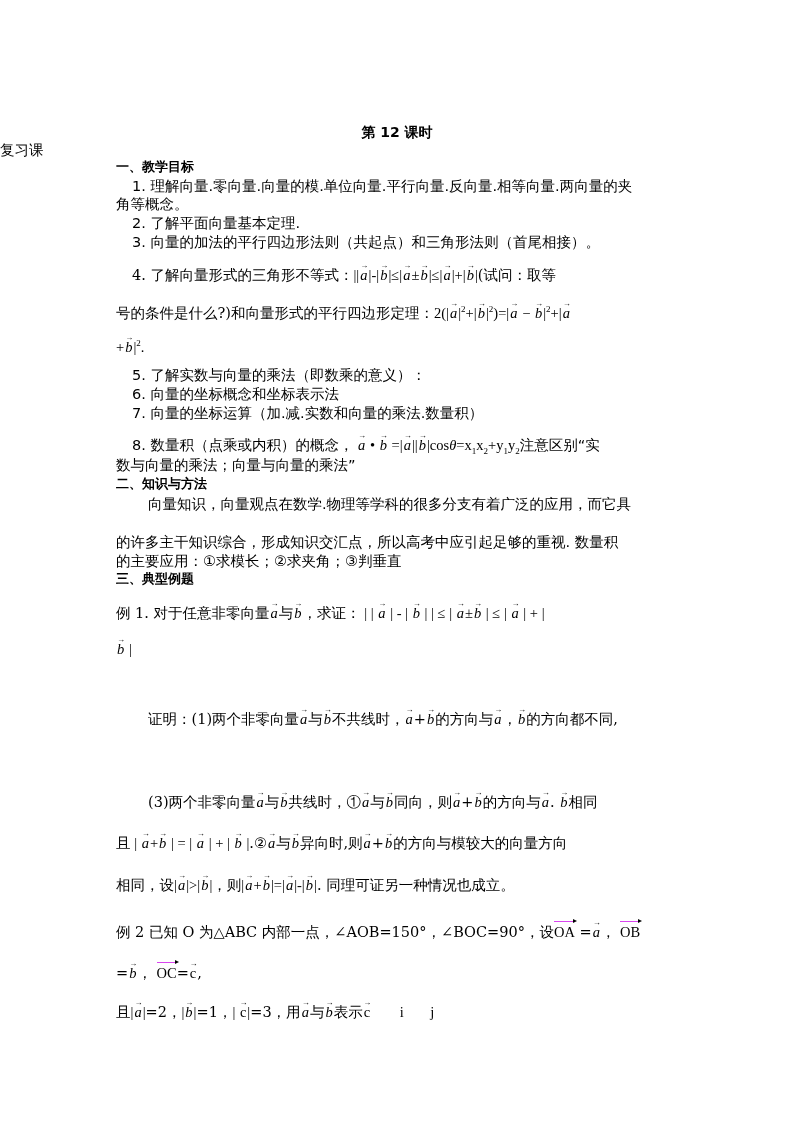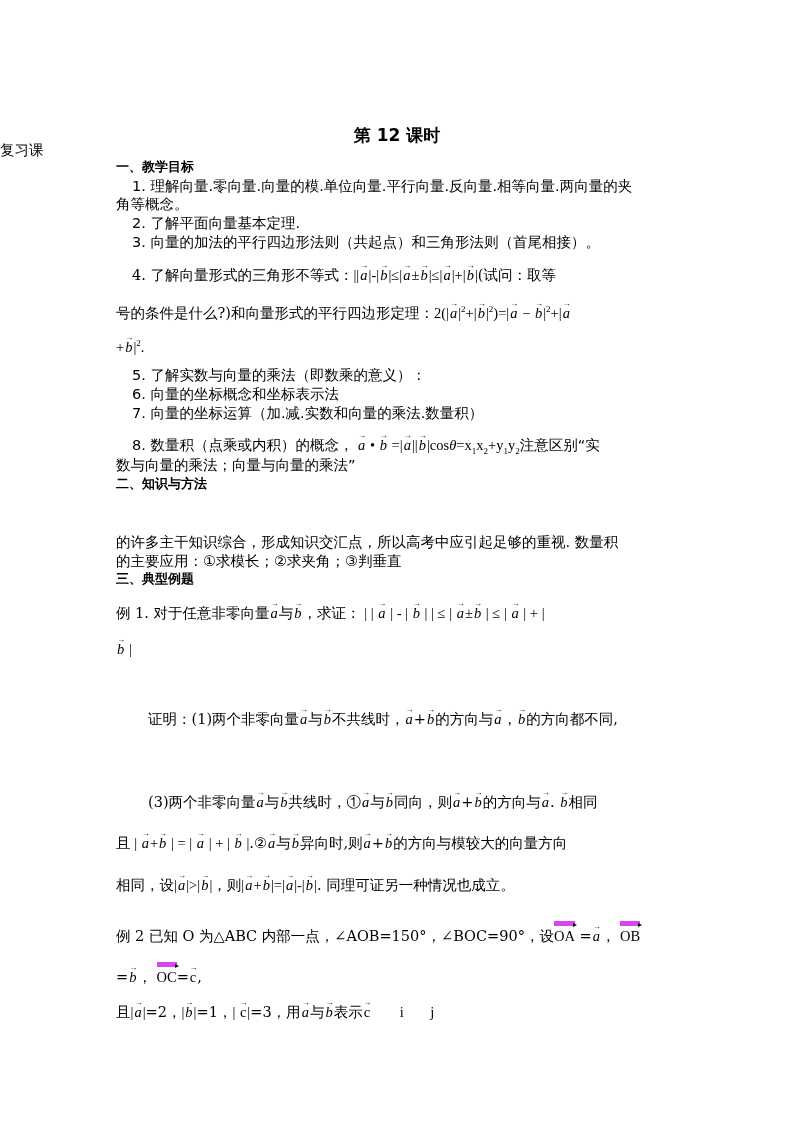--- a/index.html
+++ b/index.html
@@ -1,28 +1,28 @@
 <!DOCTYPE html>
 <html><head>
 <meta charset="utf-8">
 <style>
   html, body { margin: 0; padding: 0; background: #ffffff; }
   body { width: 794px; height: 1123px; position: relative; overflow: hidden;
          font-family: "DejaVu Sans", "Liberation Sans", sans-serif; color: #000; }
   .page { position: absolute; left: 0; top: 0; width: 794px; height: 1123px; }
   .line { position: absolute; left: 116px; white-space: nowrap; font-size: 14.5px; line-height: 18px; }
-  .title { position: absolute; left: 0; width: 794px; text-align: center; font-size: 17px; font-weight: bold; }
+  .title { position: absolute; left: 0; width: 794px; text-align: center; font-size: 14px; font-weight: bold; }
   .subtitle { position: absolute; left: 0; width: 794px; text-align: left; font-size: 14.5px; }
   .h { font-weight: bold; font-size: 13px; }
   .ind1 { left: 132px; }
   .ind2 { left: 148px; }
   .serif { font-family: "DejaVu Serif", "Liberation Serif", serif; }
   .v { font-family: "Liberation Serif", "DejaVu Serif", serif; font-style: italic; position: relative; display: inline-block; padding: 0 1px; }
   .v::before { content: "\2192"; position: absolute; left: 50%; top: -9px; transform: translateX(-45%); font-size: 8px; font-style: normal; }
-  .vo { font-family: "Liberation Serif", "DejaVu Serif", serif; position: relative; display: inline-block; border-top: 5px solid #d946ef; padding-top: 1px; }
+  .vo { font-family: "Liberation Serif", "DejaVu Serif", serif; position: relative; display: inline-block; border-top: 1px solid #d946ef; padding-top: 1px; }
   .vo::after { content: ""; position: absolute; right: -2px; top: -3px; border-left: 4px solid #000; border-top: 2.5px solid transparent; border-bottom: 2.5px solid transparent; }
   .m { font-family: "Liberation Serif", "DejaVu Serif", serif; }
   sub, sup { font-size: 9px; }
 </style>
 </head>
 <body>
 
 <div class="page">
 
   <div class="title" style="top:124px;">第 12 课时</div>
@@ -46,20 +46,21 @@
 
   <div class="line ind1" style="top:366px;">5. 了解实数与向量的乘法（即数乘的意义）：</div>
   <div class="line ind1" style="top:385px;">6. 向量的坐标概念和坐标表示法</div>
   <div class="line ind1" style="top:404px;">7. 向量的坐标运算（加.减.实数和向量的乘法.数量积）</div>
   <div class="line ind1" style="top:436px;">
     <span>8. 数量积（点乘或内积）的概念，</span><span class="m"> <span class="v">a</span> • <span class="v">b</span> =|<span class="v">a</span>||<span class="v">b</span>|cos<i>θ</i>=x<sub>1</sub>x<sub>2</sub>+y<sub>1</sub>y<sub>2</sub></span><span>注意区别“实</span>
   </div>
   <div class="line" style="top:456px;">数与向量的乘法；向量与向量的乘法”</div>
 
   <div class="line h" style="top:475px;">二、知识与方法</div>
+  <div class="line ind2" style="top:495px;">向量知识，向量观点在数学.物理等学科的很多分支有着广泛的应用，而它具</div>
   <div class="line" style="top:552px;">的主要应用：①求模长；②求夹角；③判垂直</div>
   <div class="line" style="top:533px;">的许多主干知识综合，形成知识交汇点，所以高考中应引起足够的重视. 数量积</div>
 
   <div class="line h" style="top:570px;">三、典型例题</div>
 
   <div class="line serif" style="top:604px;">
     <span>例 1. 对于任意非零向量</span><span class="v">a</span><span>与</span><span class="v">b</span><span>，求证：</span><span class="m"> | | <span class="v">a</span> | - | <span class="v">b</span> | | ≤ | <span class="v">a</span>±<span class="v">b</span> | ≤ | <span class="v">a</span> | + |</span>
   </div>
   <div class="line serif" style="top:640px;">
     <span class="m"><span class="v">b</span> |</span>

